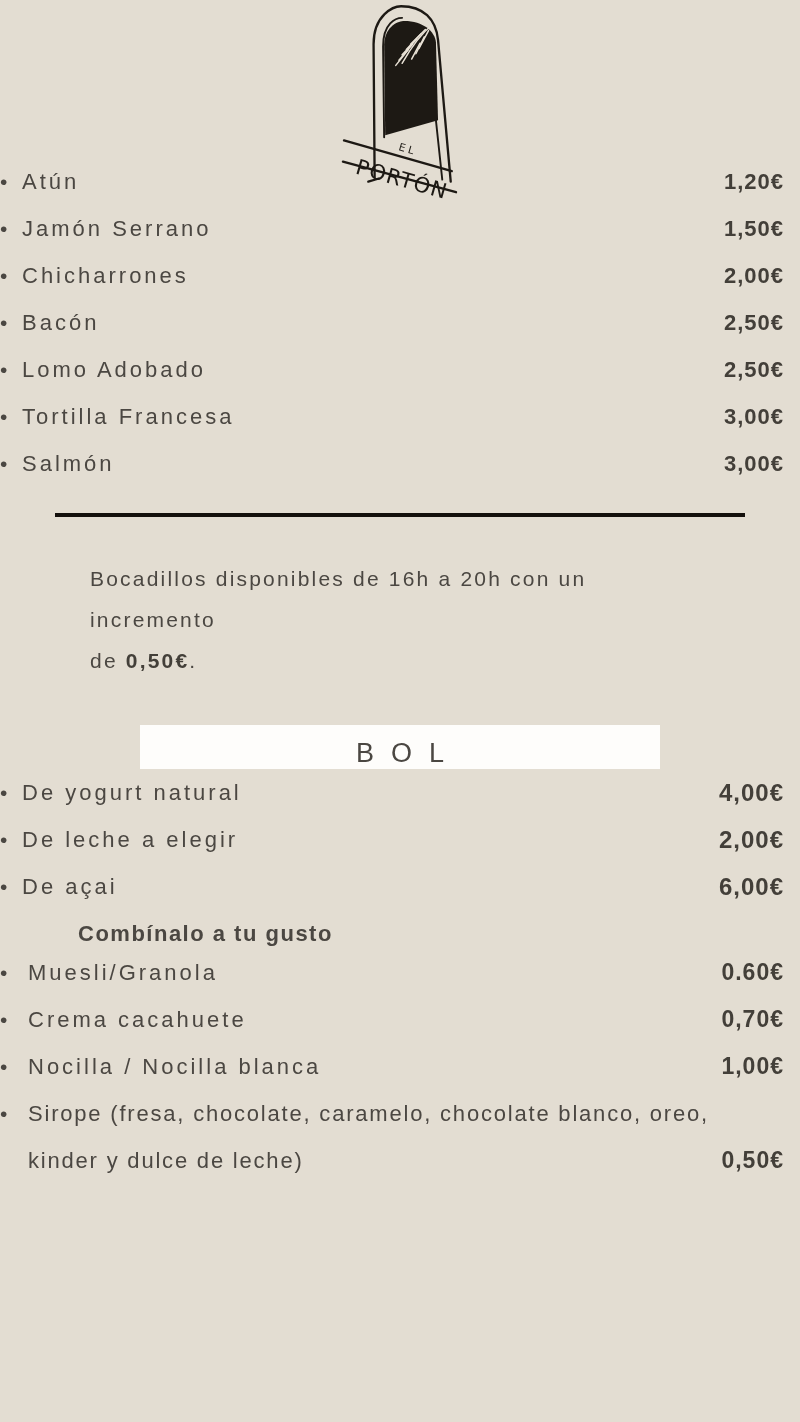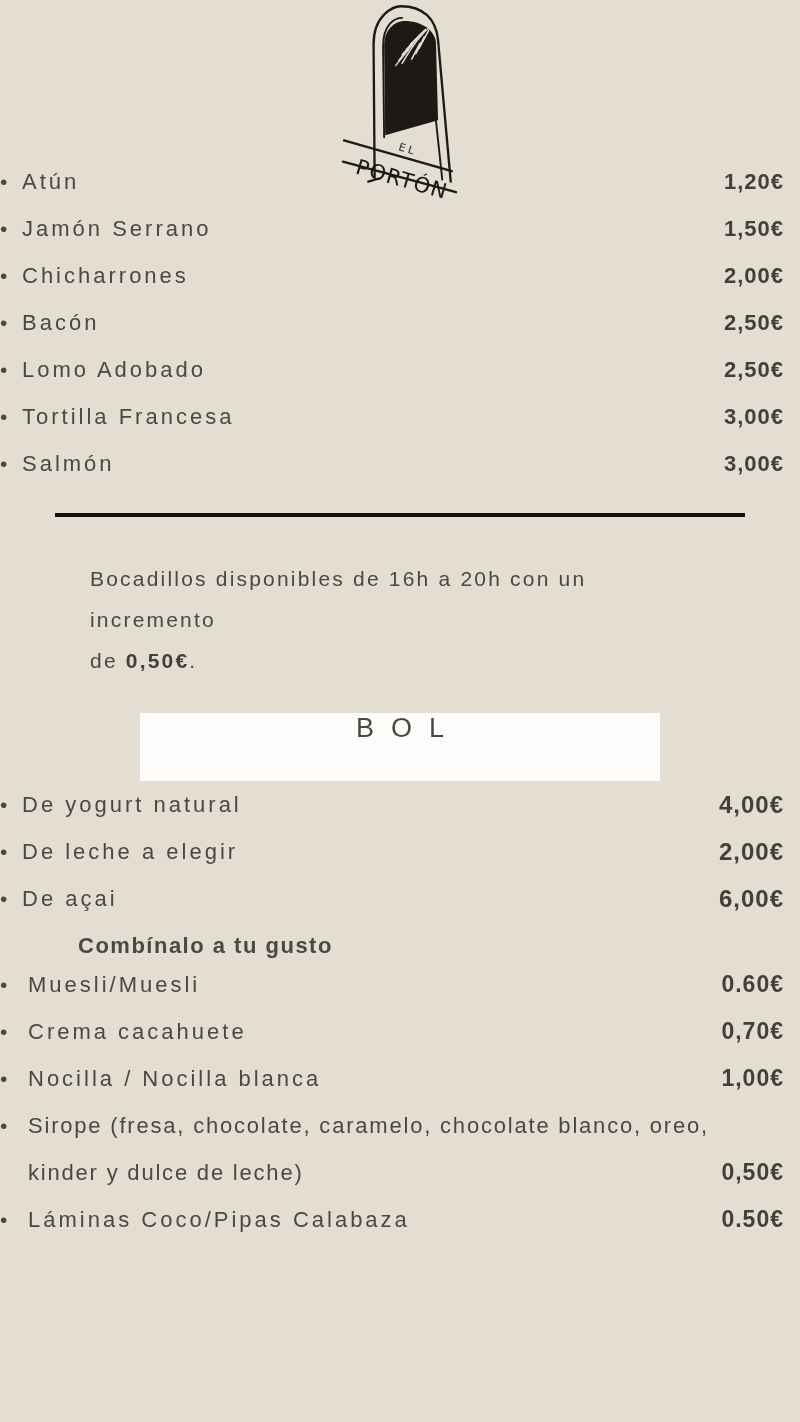--- a/index.html
+++ b/index.html
@@ -35,21 +35,21 @@
   .price{position:absolute;right:16px;bottom:0;font-weight:700;letter-spacing:1px;line-height:47px;color:var(--price);}
 
   .s1{margin:0 90px 0 78px;}
   .s1 .bullet{width:22px;}
 
   .divider{height:4px;margin:26px 55px 0;background:var(--divider);}
 
   .note{margin:41px 95px 0 90px;font-size:21px;line-height:41px;letter-spacing:2.2px;}
   .note strong{font-weight:700;color:var(--price);}
 
-  .bol-box{width:520px;height:68px;margin:32px auto 0;background:var(--panel);display:flex;align-items:flex-start;justify-content:center;}
+  .bol-box{width:520px;height:44px;margin:44px auto 0;background:var(--panel);display:flex;align-items:flex-end;justify-content:center;}
   .bol-title{font-size:27px;letter-spacing:17px;margin-right:-17px;color:var(--text);}
 
   .bol-list{margin:24px 90px 0 100px;}
   .bol-list .bullet{width:22px;}
   .bol-list .price{font-size:24px;}
 
   .combo-heading{margin:9px 90px 0 78px;font-size:22px;font-weight:700;letter-spacing:1.5px;line-height:30px;color:var(--text);}
 
   .combo-list{margin:11px 88px 0 90px;}
   .combo-list .bullet{width:28px;}
@@ -169,21 +169,21 @@
         <span class="price">6,00€</span>
       </li>
     </ul>
 
   <h3 class="combo-heading">Combínalo a tu gusto</h3>
 
   <ul class="menu combo-list">
 
       <li class="">
         <span class="bullet"></span>
-        <span class="label">Muesli/Muesli</span>
+        <span class="label">Muesli/Granola</span>
         <span class="price">0.60€</span>
       </li>
 
 
       <li class="">
         <span class="bullet"></span>
         <span class="label">Crema cacahuete</span>
         <span class="price">0,70€</span>
       </li>
 
@@ -192,20 +192,15 @@
         <span class="label">Nocilla / Nocilla blanca</span>
         <span class="price">1,00€</span>
       </li>
 
       <li class="wrap">
         <span class="bullet"></span>
         <span class="label">Sirope (fresa, chocolate, caramelo, chocolate blanco, oreo, kinder y dulce de leche)</span>
         <span class="price">0,50€</span>
       </li>
 
-      <li class="">
-        <span class="bullet"></span>
-        <span class="label">Láminas Coco/Pipas Calabaza</span>
-        <span class="price">0.50€</span>
-      </li>
     </ul>
 
 </div>
 
 </body></html>

